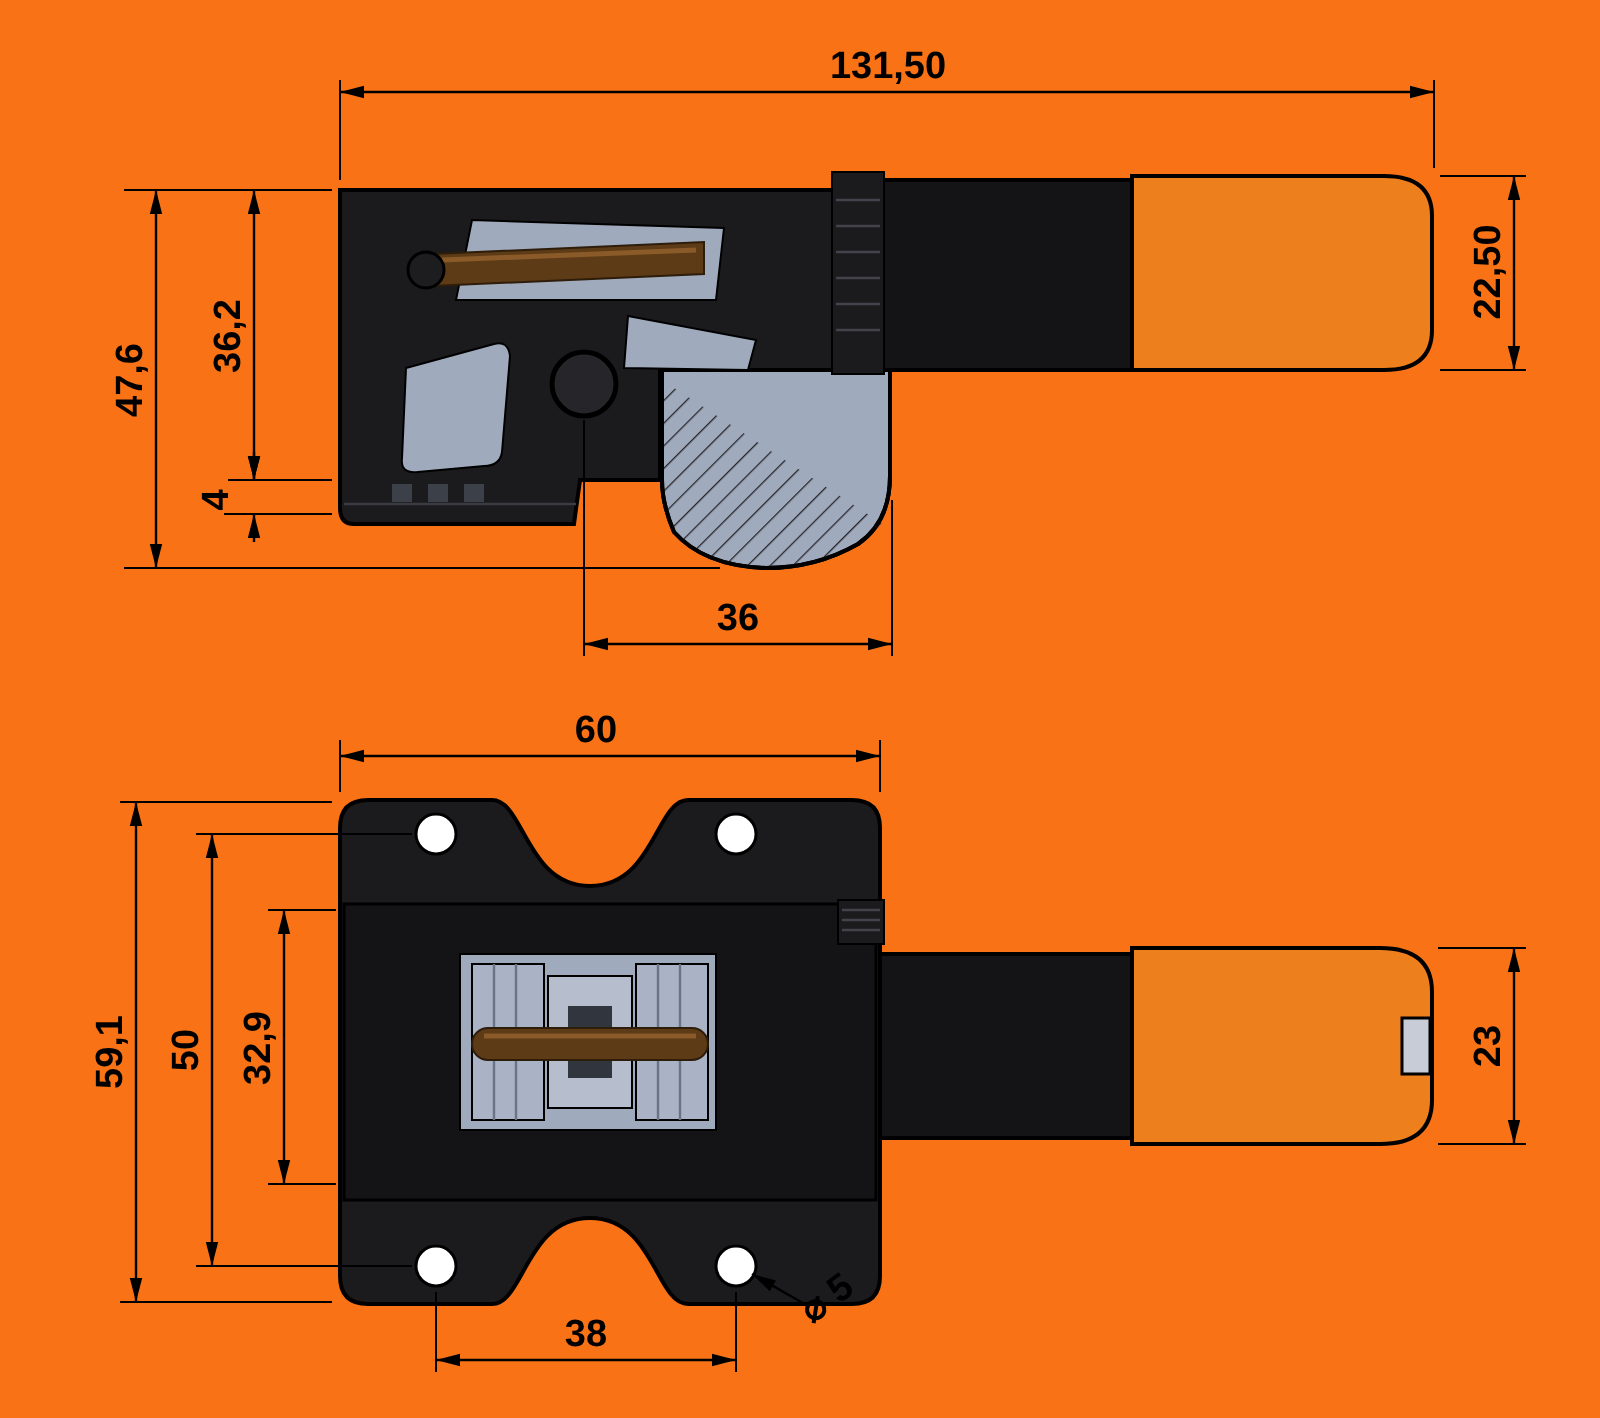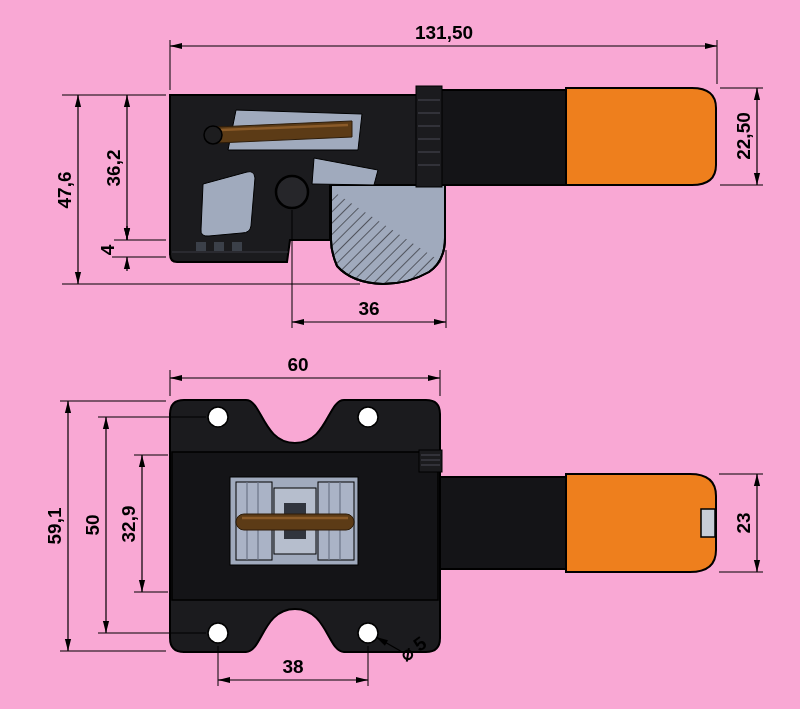--- a/index.html
+++ b/index.html
@@ -1,16 +1,16 @@
 <!DOCTYPE html>
 <html><head>
 <meta charset="utf-8">
 <style>
   html,body{margin:0;padding:0;background:#ffffff;}
-  .canvas{width:800px;height:709px;background:#f9a8d4;overflow:hidden;}
+  .canvas{width:800px;height:709px;background:#f97316;overflow:hidden;}
   svg{display:block;}
   .dim-text{font-family:"Liberation Sans",sans-serif;font-weight:bold;font-size:19px;fill:#000;}
   .ext{stroke:#000;stroke-width:1;fill:none;}
   .dim{stroke:#000;stroke-width:1.2;fill:none;}
   .edge{stroke:#000;stroke-width:2;}
   .thin{stroke:#000;stroke-width:1;}
   .rib{stroke:#43434c;stroke-width:1.2;}
 </style>
 </head>
 <body>

